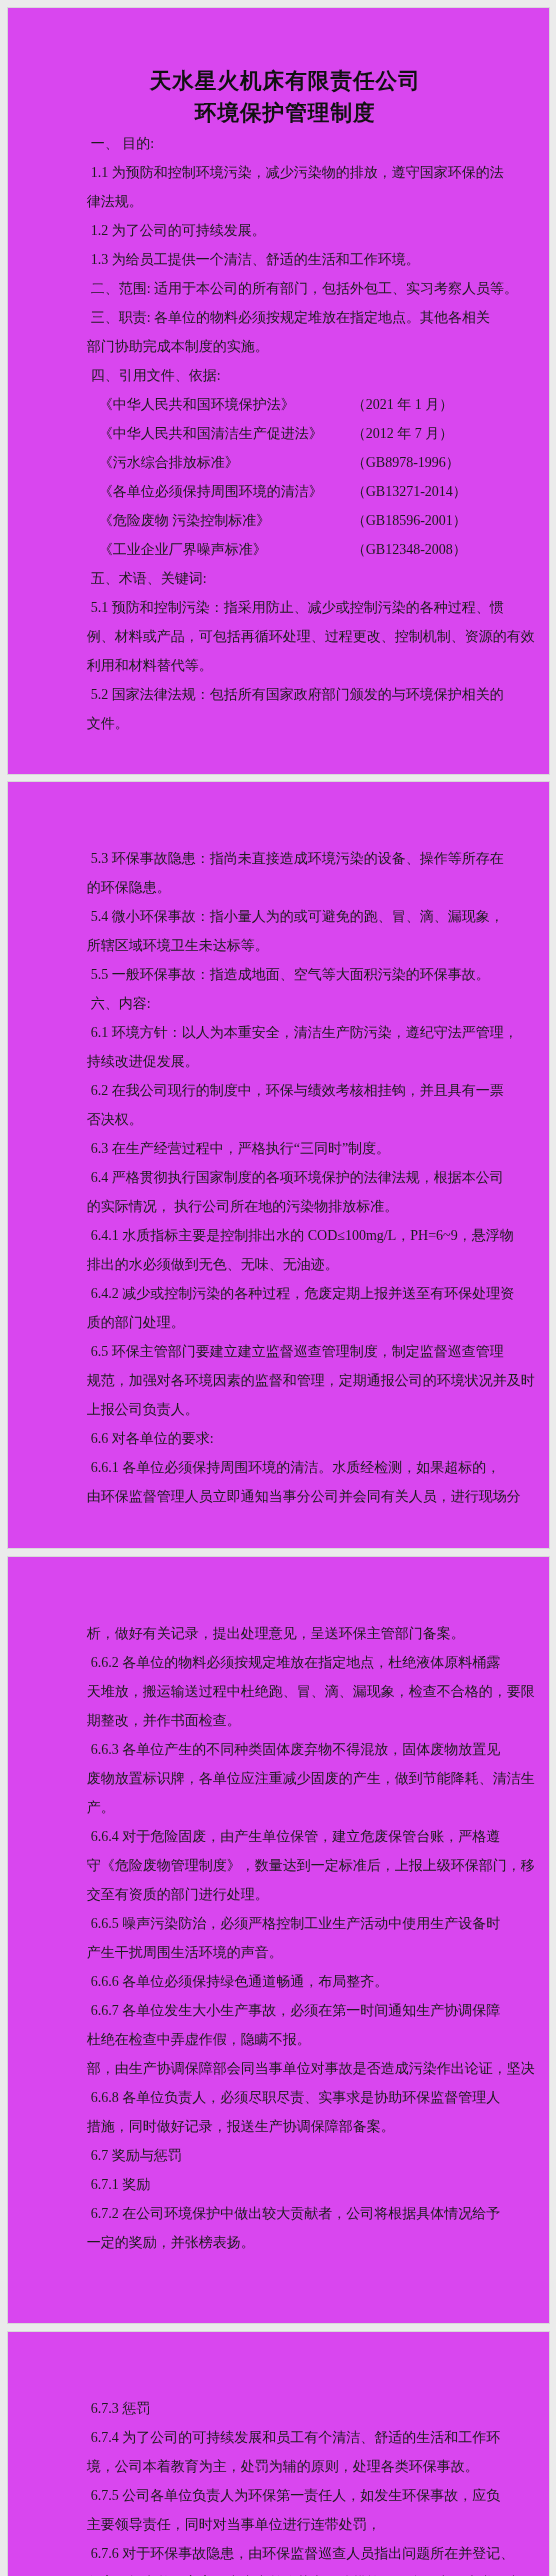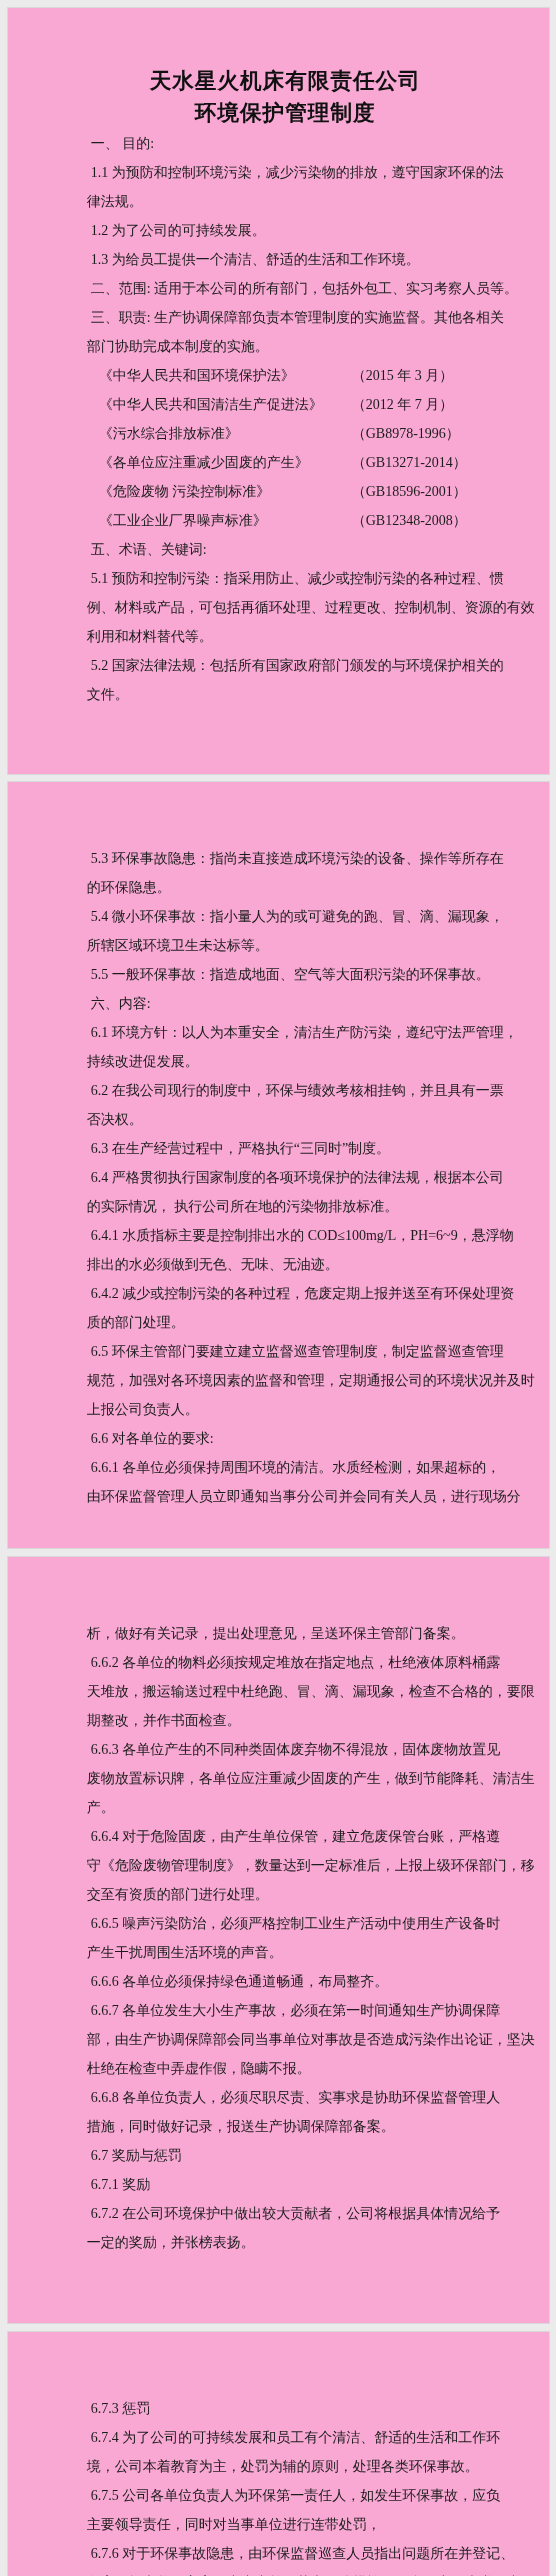--- a/index.html
+++ b/index.html
@@ -13,21 +13,21 @@
     padding-top: 6.7px;
   }
   .doc-viewer {
     width: 556px;
   }
   .page {
     box-sizing: border-box;
     width: 543px;
     height: 768px;
     margin: 0 6.7px 6.7px 6.7px;
-    background: #f9a8d4;
+    background: #d946ef;
     border: 0.5px solid #d8d8d8;
     padding: 62px 41px 0 55px;
     overflow: hidden;
     position: relative;
   }
   .page.first {
     padding-top: 57px;
   }
   .line {
     height: 29px;
@@ -69,26 +69,27 @@
 <div class="doc-viewer" id="doc-viewer">
     <div class="page first">
       <div class="line title">天水星火机床有限责任公司</div>
       <div class="line title">环境保护管理制度</div>
       <div class="line indent">一、 目的:</div>
       <div class="line indent">1.1 为预防和控制环境污染，减少污染物的排放，遵守国家环保的法</div>
       <div class="line flush">律法规。</div>
       <div class="line indent">1.2 为了公司的可持续发展。</div>
       <div class="line indent">1.3 为给员工提供一个清洁、舒适的生活和工作环境。</div>
       <div class="line indent">二、范围: 适用于本公司的所有部门，包括外包工、实习考察人员等。</div>
-      <div class="line indent">三、职责: 生产协调保障部负责本管理制度的实施监督。其他各相关</div>
+      <div class="line indent">三、职责: 各单位的物料必须按规定堆放在指定地点。其他各相关</div>
       <div class="line flush">部门协助完成本制度的实施。</div>
-      <div class="line cite"><span class="cite-name">《中华人民共和国环境保护法》</span><span class="cite-ref">（2015 年 3 月）</span></div>
+      <div class="line indent">四、引用文件、依据:</div>
+      <div class="line cite"><span class="cite-name">《中华人民共和国环境保护法》</span><span class="cite-ref">（2021 年 1 月）</span></div>
       <div class="line cite"><span class="cite-name">《中华人民共和国清洁生产促进法》</span><span class="cite-ref">（2012 年 7 月）</span></div>
       <div class="line cite"><span class="cite-name">《污水综合排放标准》</span><span class="cite-ref">（GB8978-1996）</span></div>
-      <div class="line cite"><span class="cite-name">《各单位应注重减少固废的产生》</span><span class="cite-ref">（GB13271-2014）</span></div>
+      <div class="line cite"><span class="cite-name">《各单位必须保持周围环境的清洁》</span><span class="cite-ref">（GB13271-2014）</span></div>
       <div class="line cite"><span class="cite-name">《危险废物 污染控制标准》</span><span class="cite-ref">（GB18596-2001）</span></div>
       <div class="line cite"><span class="cite-name">《工业企业厂界噪声标准》</span><span class="cite-ref">（GB12348-2008）</span></div>
       <div class="line indent">五、术语、关键词:</div>
       <div class="line indent">5.1 预防和控制污染：指采用防止、减少或控制污染的各种过程、惯</div>
       <div class="line flush">例、材料或产品，可包括再循环处理、过程更改、控制机制、资源的有效</div>
       <div class="line flush">利用和材料替代等。</div>
       <div class="line indent">5.2 国家法律法规：包括所有国家政府部门颁发的与环境保护相关的</div>
       <div class="line flush">文件。</div>
     </div>
     <div class="page">
@@ -124,22 +125,22 @@
       <div class="line indent">6.6.3 各单位产生的不同种类固体废弃物不得混放，固体废物放置见</div>
       <div class="line flush">废物放置标识牌，各单位应注重减少固废的产生，做到节能降耗、清洁生</div>
       <div class="line flush">产。</div>
       <div class="line indent">6.6.4 对于危险固废，由产生单位保管，建立危废保管台账，严格遵</div>
       <div class="line flush">守《危险废物管理制度》，数量达到一定标准后，上报上级环保部门，移</div>
       <div class="line flush">交至有资质的部门进行处理。</div>
       <div class="line indent">6.6.5 噪声污染防治，必须严格控制工业生产活动中使用生产设备时</div>
       <div class="line flush">产生干扰周围生活环境的声音。</div>
       <div class="line indent">6.6.6 各单位必须保持绿色通道畅通，布局整齐。</div>
       <div class="line indent">6.6.7 各单位发生大小生产事故，必须在第一时间通知生产协调保障</div>
+      <div class="line flush">杜绝在检查中弄虚作假，隐瞒不报。</div>
       <div class="line flush">部，由生产协调保障部会同当事单位对事故是否造成污染作出论证，坚决</div>
-      <div class="line flush">杜绝在检查中弄虚作假，隐瞒不报。</div>
       <div class="line indent">6.6.8 各单位负责人，必须尽职尽责、实事求是协助环保监督管理人</div>
       <div class="line flush">措施，同时做好记录，报送生产协调保障部备案。</div>
       <div class="line indent">6.7 奖励与惩罚</div>
       <div class="line indent">6.7.1 奖励</div>
       <div class="line indent">6.7.2 在公司环境保护中做出较大贡献者，公司将根据具体情况给予</div>
       <div class="line flush">一定的奖励，并张榜表扬。</div>
     </div>
     <div class="page">
       <div class="line indent">6.7.3 惩罚</div>
       <div class="line indent">6.7.4 为了公司的可持续发展和员工有个清洁、舒适的生活和工作环</div>

